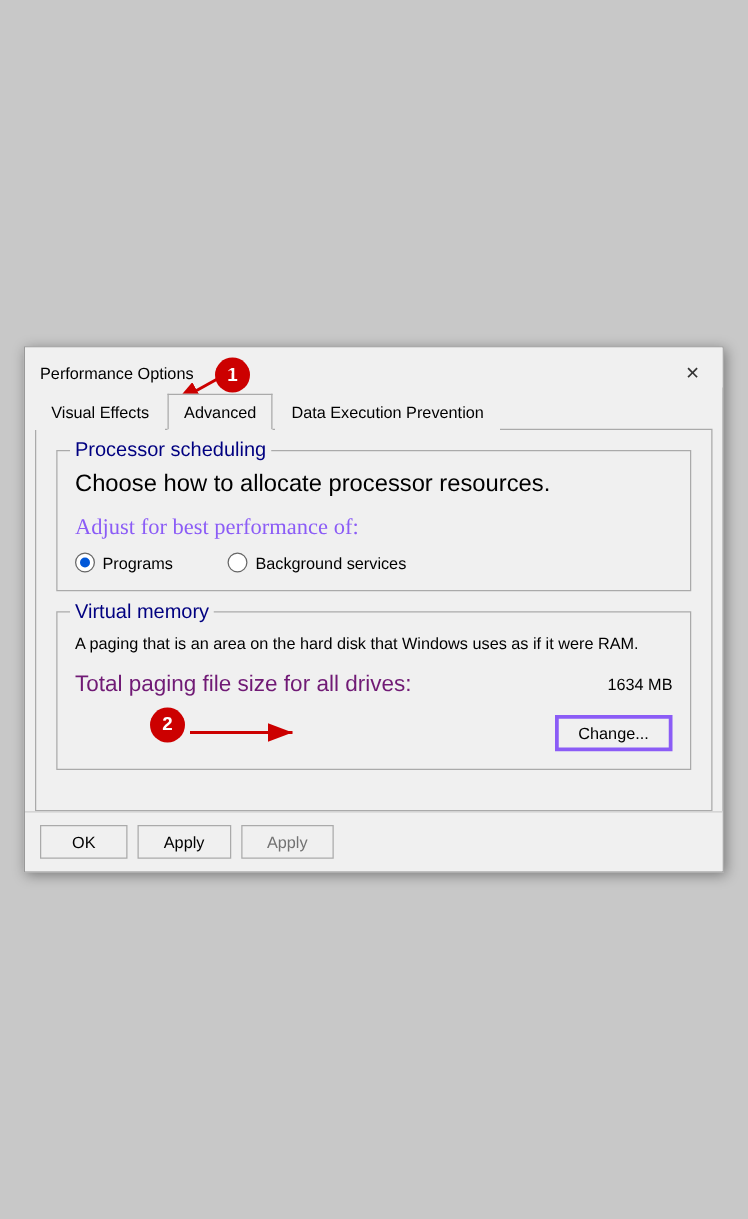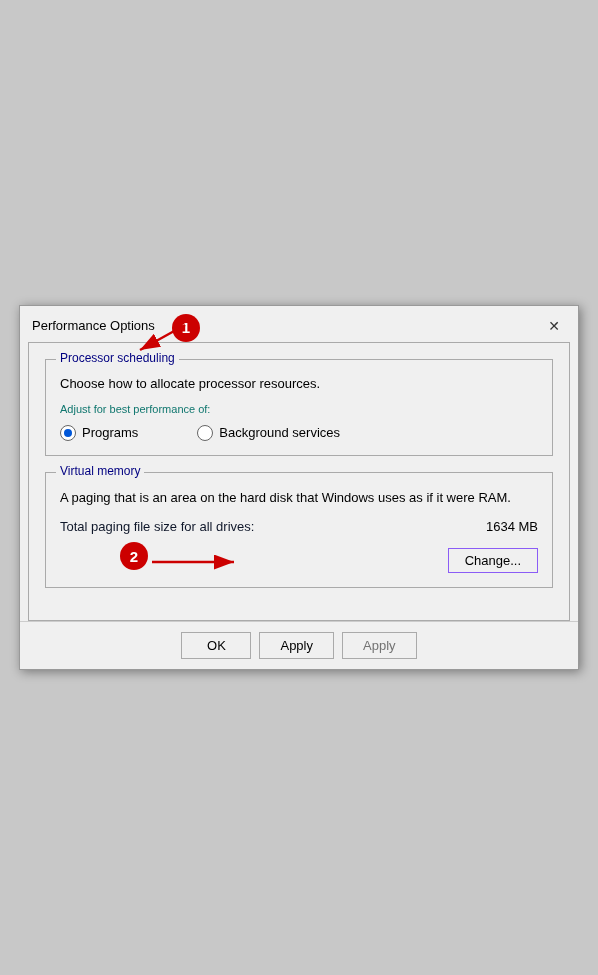--- a/index.html
+++ b/index.html
@@ -80,37 +80,38 @@
       margin-bottom: 16px;
       position: relative;
       background: #f0f0f0;
     }
     .section-title {
       position: absolute;
       top: -9px;
       left: 10px;
       background: #f0f0f0;
       padding: 0 4px;
-      font-size: 12px;
+      font-size: 16px;
       color: #000080;
     }
     .section-desc {
-      font-size: 13px;
+      font-size: 19px;
       color: #000;
       margin-bottom: 12px;
       margin-top: 4px;
     }
     .section-label {
-      font-size: 11px;
-      color: #0f766e;
+      font-size: 18px;
+      color: #8b5cf6;
       margin-bottom: 10px;
+      font-family: Liberation Serif, serif;
     }
     .radio-group {
       display: flex;
-      gap: 59px;
+      gap: 44px;
       align-items: center;
     }
     .radio-item {
       display: flex;
       align-items: center;
       gap: 6px;
       cursor: pointer;
     }
     .radio-outer {
       width: 16px;
@@ -135,47 +136,47 @@
       margin-bottom: 12px;
       margin-top: 4px;
       line-height: 1.4;
     }
     .vm-row {
       display: flex;
       align-items: center;
       justify-content: space-between;
       margin-bottom: 14px;
     }
-    .vm-row-label { font-size: 13px; color: #0f172a; }
+    .vm-row-label { font-size: 18px; color: #701a75; }
     .vm-row-value { font-size: 13px; color: #000000; }
     .change-btn {
       display: block;
       margin-left: auto;
       padding: 4px 16px;
       background: #f0f0f0;
-      border: 1px solid #8b5cf6;
+      border: 3px solid #8b5cf6;
       cursor: pointer;
       font-size: 13px;
     }
     .annotation-circle {
       display: inline-flex;
       align-items: center;
       justify-content: center;
       width: 28px;
       height: 28px;
       border-radius: 50%;
       background: #cc0000;
       color: white;
       font-size: 15px;
       font-weight: bold;
       position: absolute;
     }
     .bottom-bar {
       display: flex;
-      justify-content: center;
+      justify-content: flex-start;
       gap: 8px;
       padding: 10px 12px;
       border-top: 1px solid #ccc;
       background: #f0f0f0;
     }
     .bottom-btn {
       padding: 5px 20px;
       background: #f0f0f0;
       border: 1px solid #aaa;
       cursor: pointer;
@@ -195,20 +196,29 @@
 
 <div class="dialog">
 
   <div class="title-bar">
     <span class="title-bar-text">Performance Options</span>
     <button class="close-btn">✕</button>
   </div>
 
   <div class="tabs-wrapper" style="position:relative;">
     <div class="tabs">
+      <div class="tab">
+        <span>Visual Effects</span>
+      </div>
+      <div class="tab active">
+        <span>Advanced</span>
+      </div>
+      <div class="tab">
+        <span>Data Execution Prevention</span>
+      </div>
     </div>
 
     <div style="position:absolute; top:-24px; left:152px; pointer-events:none;">
       <div class="annotation-circle" style="position:relative; left:0; top:0;">
         <span>1</span>
       </div>
     </div>
 
     <svg style="position:absolute; top:-18px; left:60px; pointer-events:none;" width="110" height="40">
       <defs>

